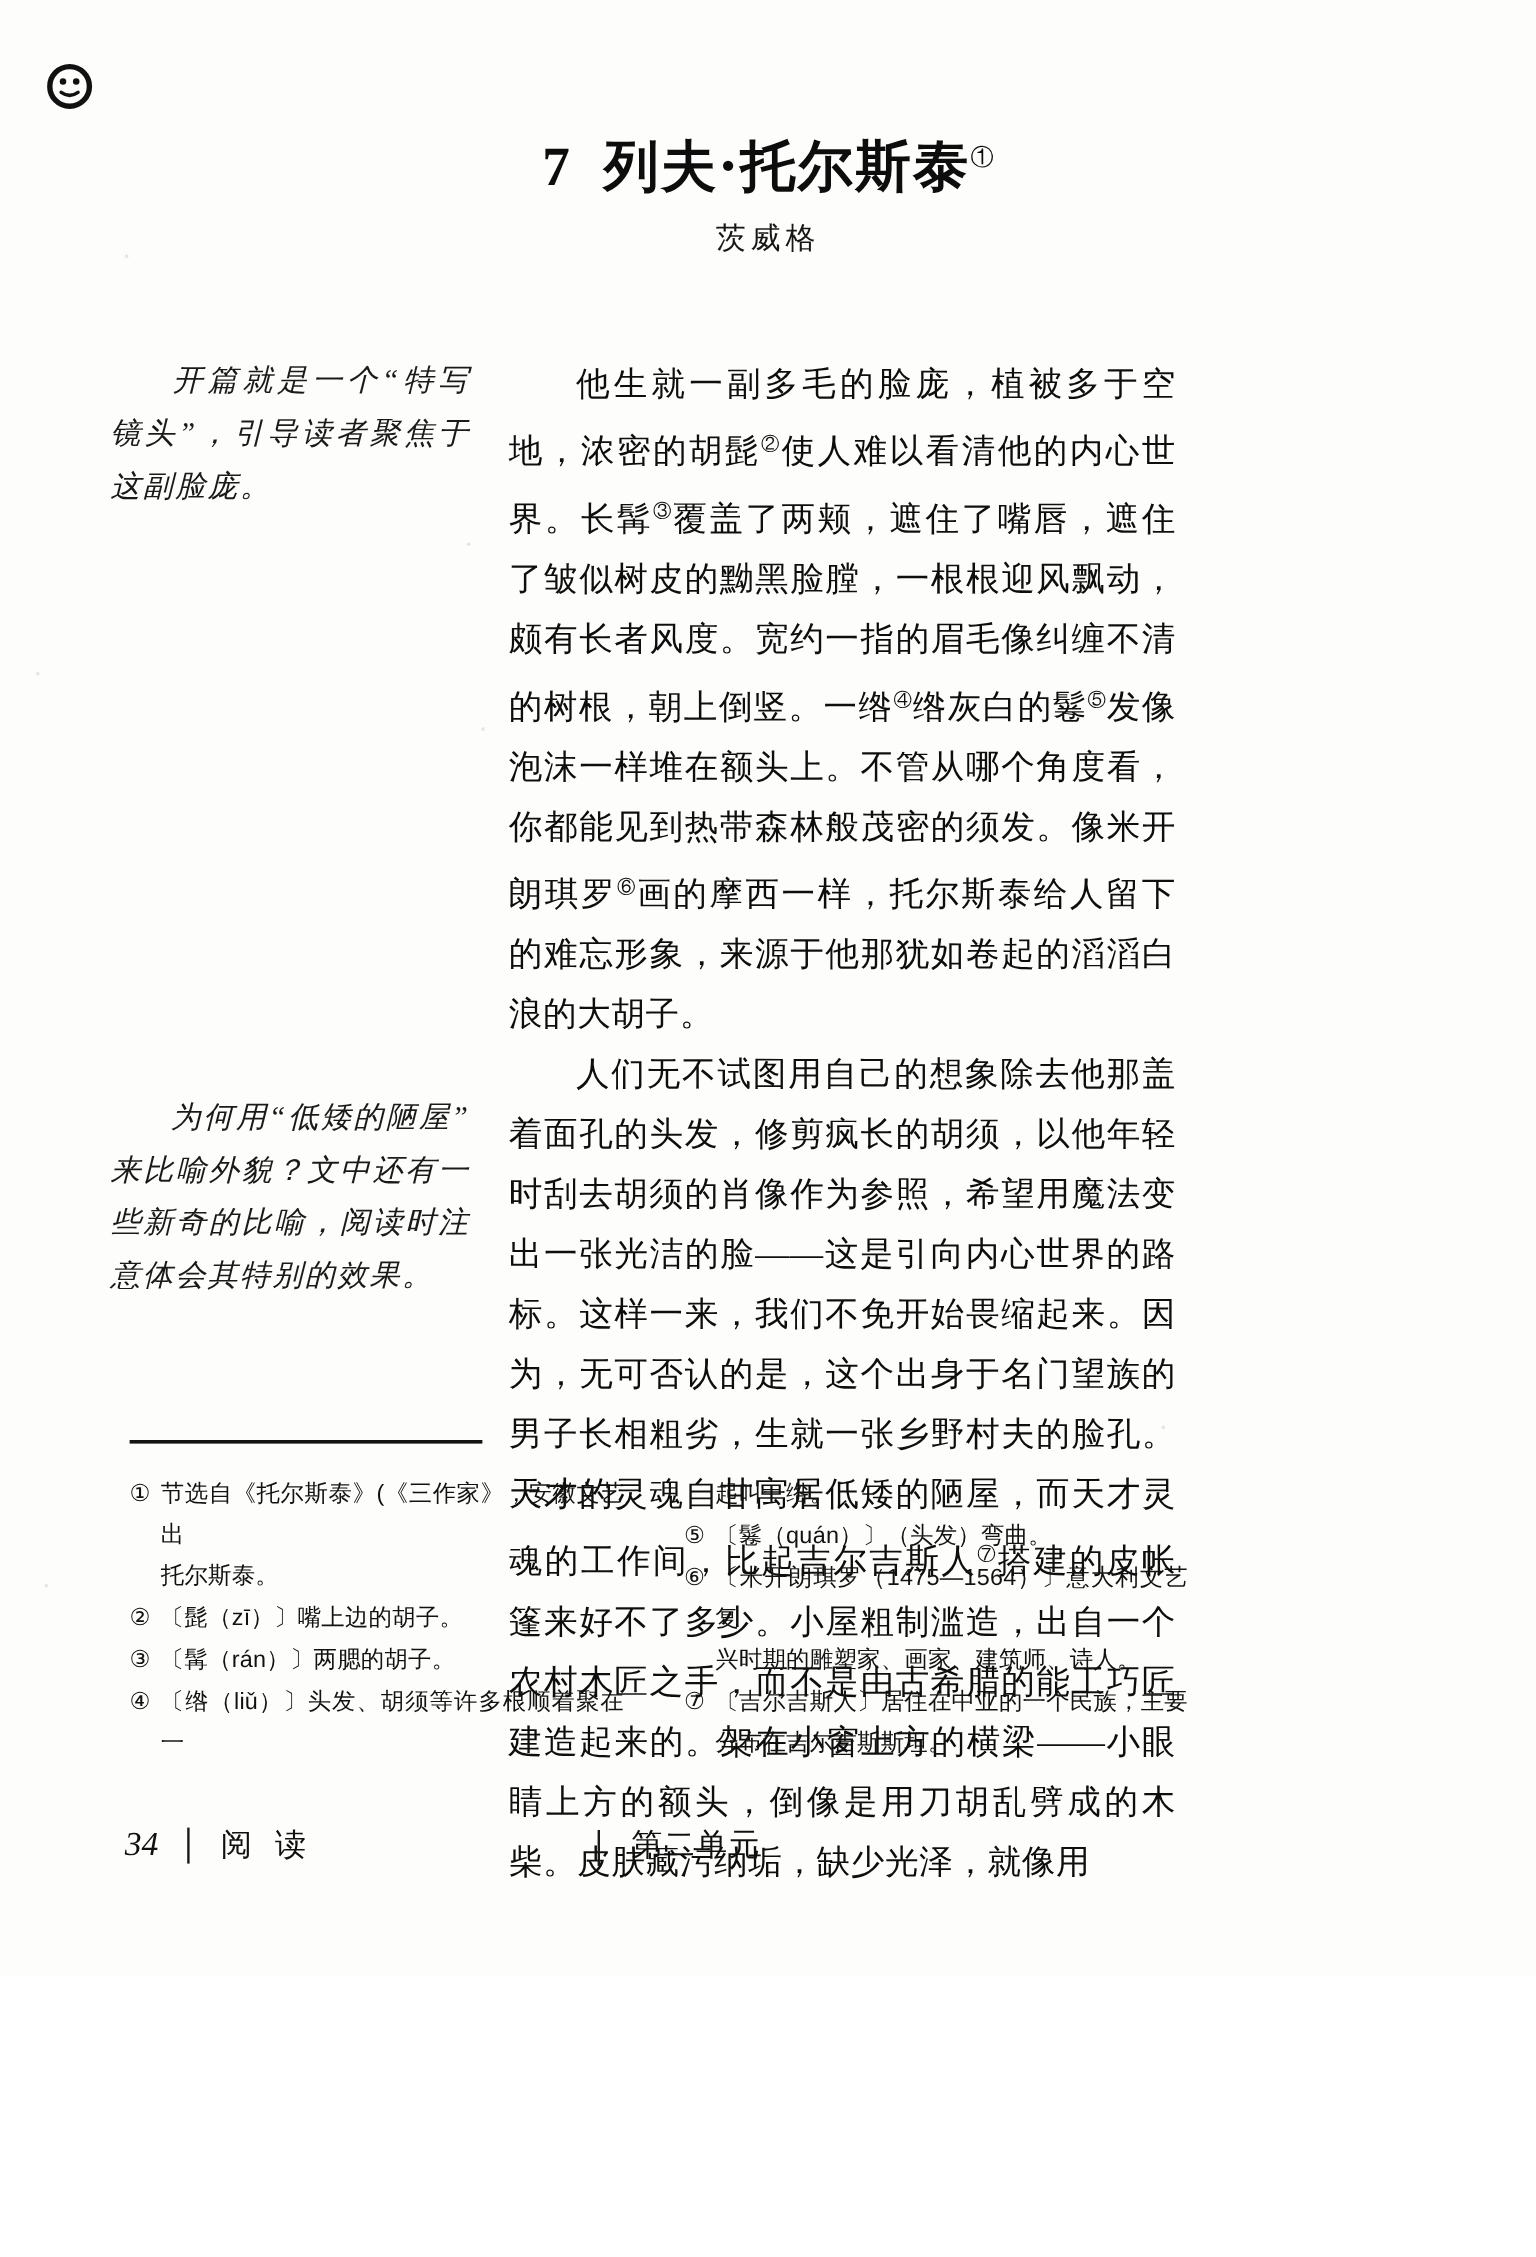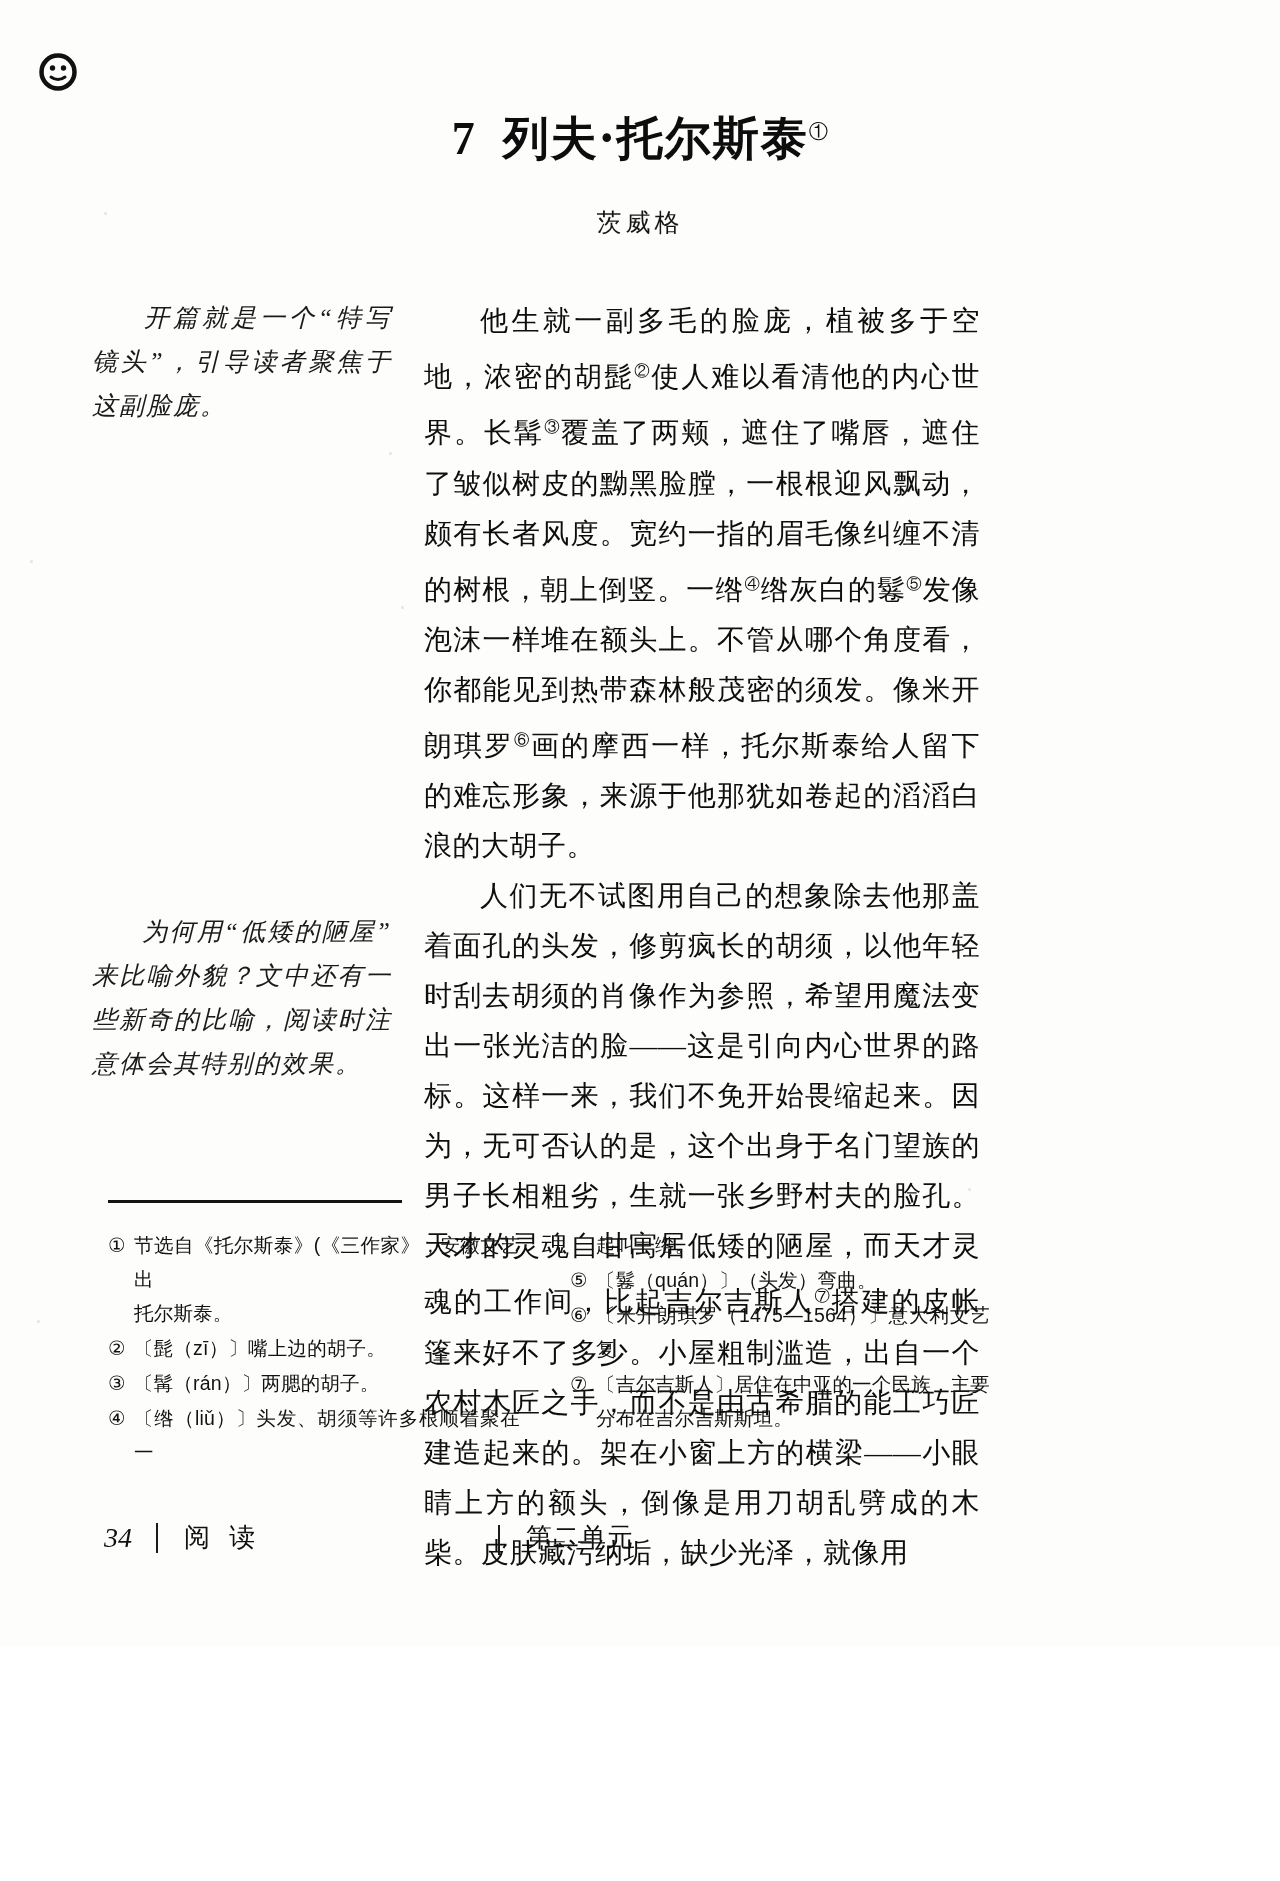--- a/index.html
+++ b/index.html
@@ -50,21 +50,21 @@
     margin-right: 26px;
     font-family: "Liberation Serif", serif;
   }
   .sup-ref {
     font-size: 0.42em;
     vertical-align: super;
     font-weight: 400;
     letter-spacing: 0;
   }
   .author-line {
-    margin-top: 40px;
+    margin-top: 16px;
     font-size: 25px;
     font-family: "Liberation Serif", "DejaVu Serif", serif;
     letter-spacing: 4px;
     color: #161616;
   }
 
   
   .body-area {
     position: absolute;
     left: 0;
@@ -305,20 +305,21 @@
         <div class="fn-item">
           <span class="fn-marker">⑤</span>
           <span class="fn-text">
             <div>〔鬈（quán）〕（头发）弯曲。</div>
           </span>
         </div>
         <div class="fn-item">
           <span class="fn-marker">⑥</span>
           <span class="fn-text">
             <div>〔米开朗琪罗（1475—1564）〕意大利文艺复</div>
+            <div>兴时期的雕塑家、画家、建筑师、诗人。</div>
           </span>
         </div>
         <div class="fn-item">
           <span class="fn-marker">⑦</span>
           <span class="fn-text">
             <div>〔吉尔吉斯人〕居住在中亚的一个民族，主要</div>
             <div>分布在吉尔吉斯斯坦。</div>
           </span>
         </div>
       </div>

